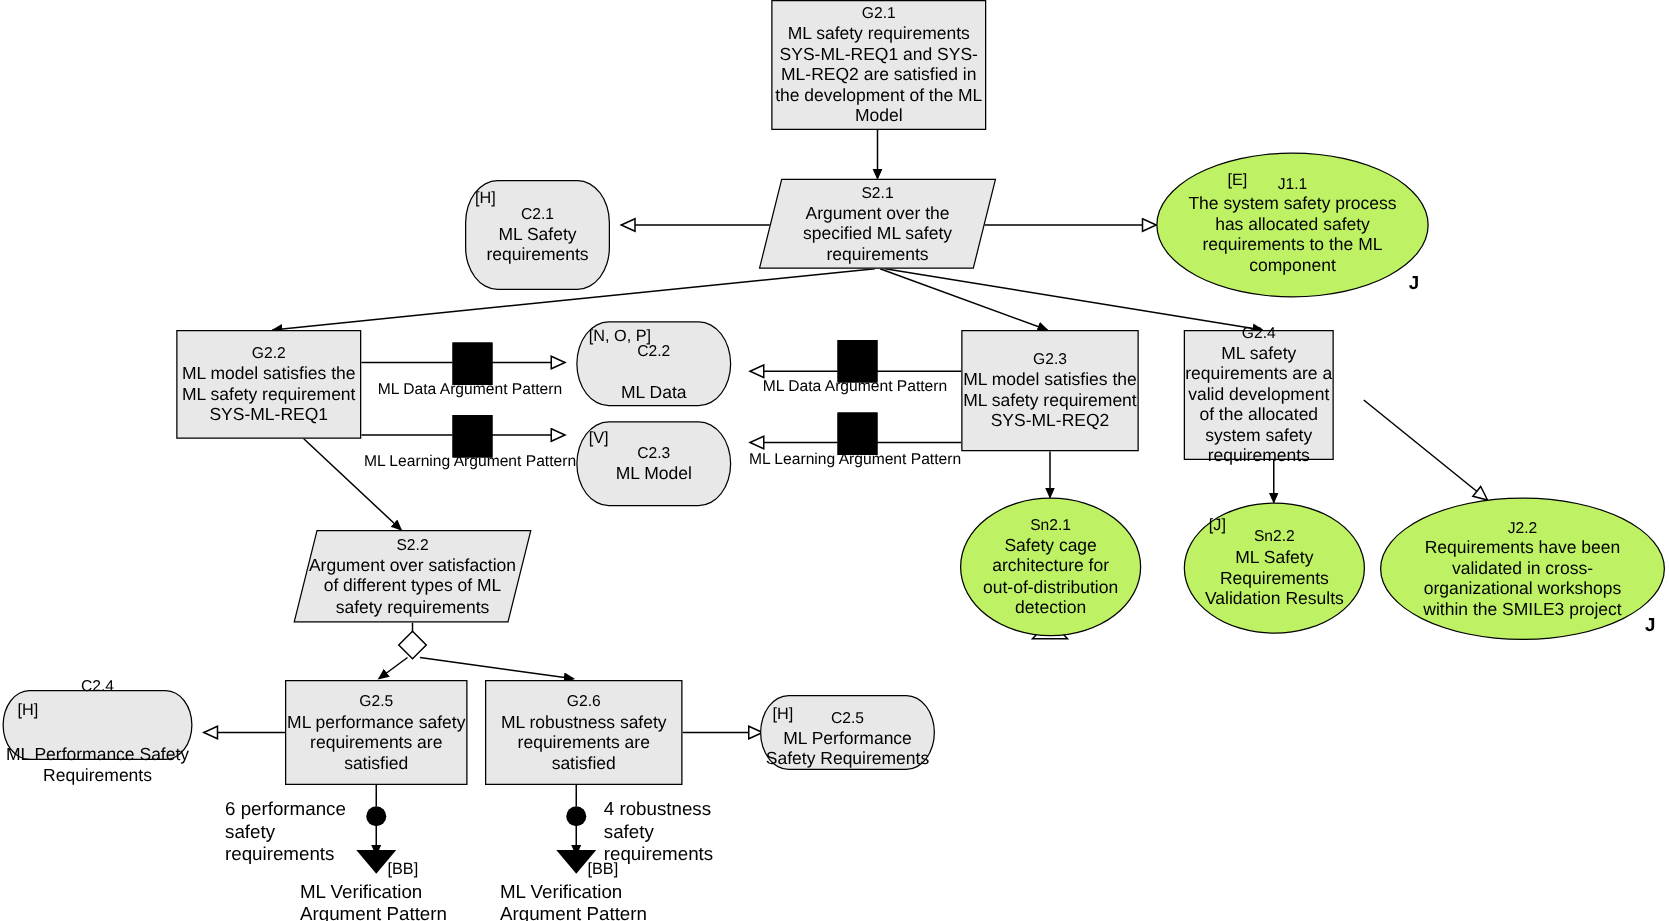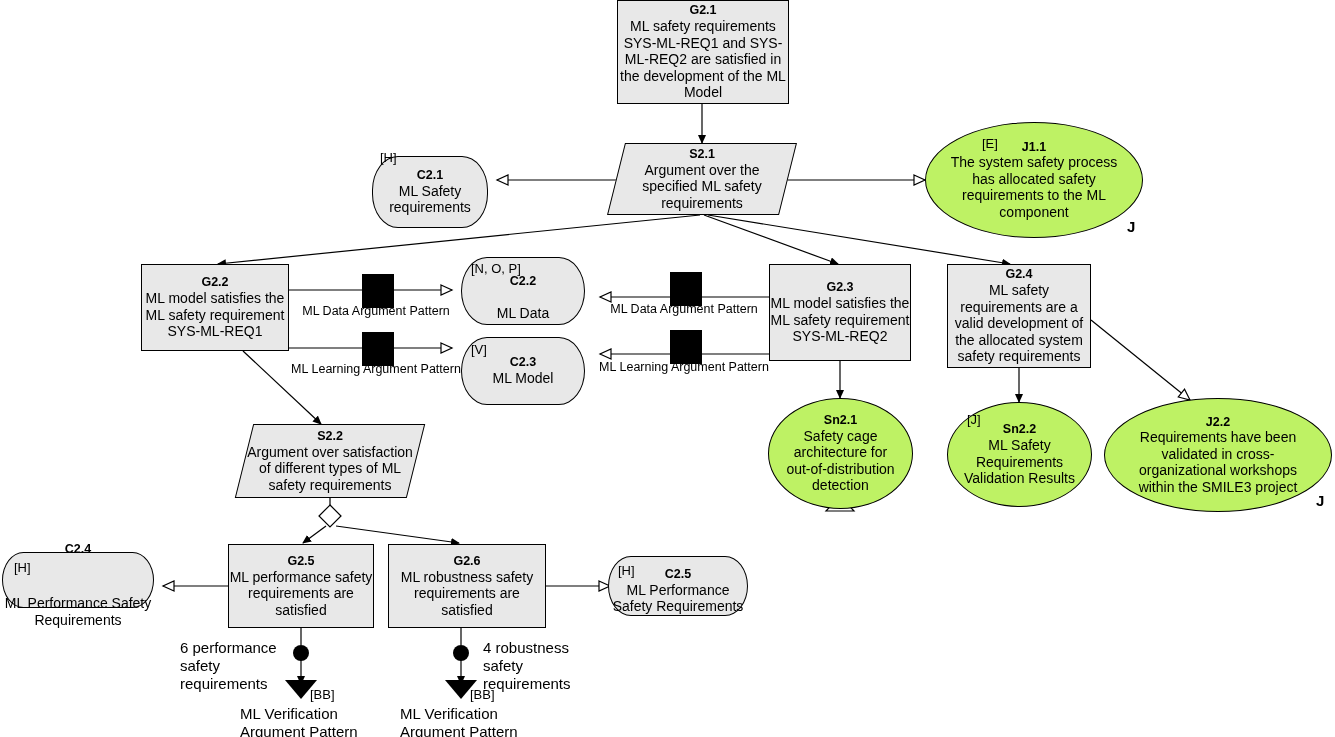--- a/index.html
+++ b/index.html
@@ -10,21 +10,21 @@
   .node{position:absolute;box-sizing:border-box;display:flex;flex-direction:column;
         align-items:center;justify-content:center;text-align:center;
         color:#000;line-height:1.18;}
   .goal{background:#e8e8e8;border:1.6px solid #000;}
   .strategy{background:#e8e8e8;border:1.6px solid #000;transform:skewX(-14deg);}
   .strategy .inner{transform:skewX(14deg);display:flex;flex-direction:column;
         align-items:center;justify-content:center;width:100%;height:100%;}
   .context{background:#e8e8e8;border:1.6px solid #000;border-radius:26px/34px;}
   .solution{background:#bef264;border:1.6px solid #000;border-radius:50%;}
 
-  .nid{font-weight:bold;font-size:12.5px;text-align:right;}
+  .nid{font-weight:normal;font-size:12.5px;text-align:right;}
   .ntext{font-size:14px;}
   .tag{position:absolute;font-size:13px;color:#000;font-family:"Liberation Sans",sans-serif;}
 
   .modblk{position:absolute;background:#000;border:1px solid #000;}
   .elabel{position:absolute;text-align:center;font-size:12.5px;color:#000;line-height:1.2;}
   .elabel b{font-weight:bold;}
   .jchar{position:absolute;font-size:15px;font-weight:bold;color:#000;}
   .dot{position:absolute;background:#000;border-radius:50%;}
   .awaytri{position:absolute;width:0;height:0;border-left:16px solid transparent;
            border-right:16px solid transparent;border-top:19px solid #000;}
@@ -101,21 +101,21 @@
     <div class="ntext">ML safety requirements SYS-ML-REQ1 and SYS-ML-REQ2 are satisfied in the development of the ML Model</div>
   </div>
 
   <div class="node strategy" style="left:616px;top:143px;width:172px;height:72px;">
     <div class="inner">
       <div class="nid">S2.1</div>
       <div class="ntext">Argument over the specified ML safety requirements</div>
     </div>
   </div>
 
-  <div class="node context" style="left:372px;top:156px;width:116px;height:72px;">
+  <div class="node context" style="left:372px;top:144px;width:116px;height:88px;">
     <div class="nid">C2.1</div>
     <div class="ntext">ML Safety requirements</div>
   </div>
   <div class="tag" style="left:380px;top:150px;">[H]</div>
 
   <div class="node solution" style="left:925px;top:122px;width:218px;height:116px;padding:0 16px;">
     <div class="nid">J1.1</div>
     <div class="ntext">The system safety process has allocated safety requirements to the ML component</div>
   </div>
   <div class="tag" style="left:982px;top:136px;">[E]</div>
@@ -124,21 +124,21 @@
   <div class="node goal" style="left:141px;top:264px;width:148px;height:87px;">
     <div class="nid">G2.2</div>
     <div class="ntext">ML model satisfies the ML safety requirement SYS-ML-REQ1</div>
   </div>
 
   <div class="node goal" style="left:769px;top:264px;width:142px;height:97px;">
     <div class="nid">G2.3</div>
     <div class="ntext">ML model satisfies the ML safety requirement SYS-ML-REQ2</div>
   </div>
 
-  <div class="node goal" style="left:947px;top:264px;width:144px;height:104px;">
+  <div class="node goal" style="left:947px;top:264px;width:120px;height:104px;">
     <div class="nid">G2.4</div>
     <div class="ntext">ML safety requirements are a valid development of the allocated system safety requirements</div>
   </div>
 
   <div class="node context" style="left:461px;top:257px;width:124px;height:68px;padding-top:14px;gap:16px;">
     <div class="nid">C2.2</div>
     <div class="ntext">ML Data</div>
   </div>
   <div class="tag" style="left:471px;top:261px;">[N, O, P]</div>
 

